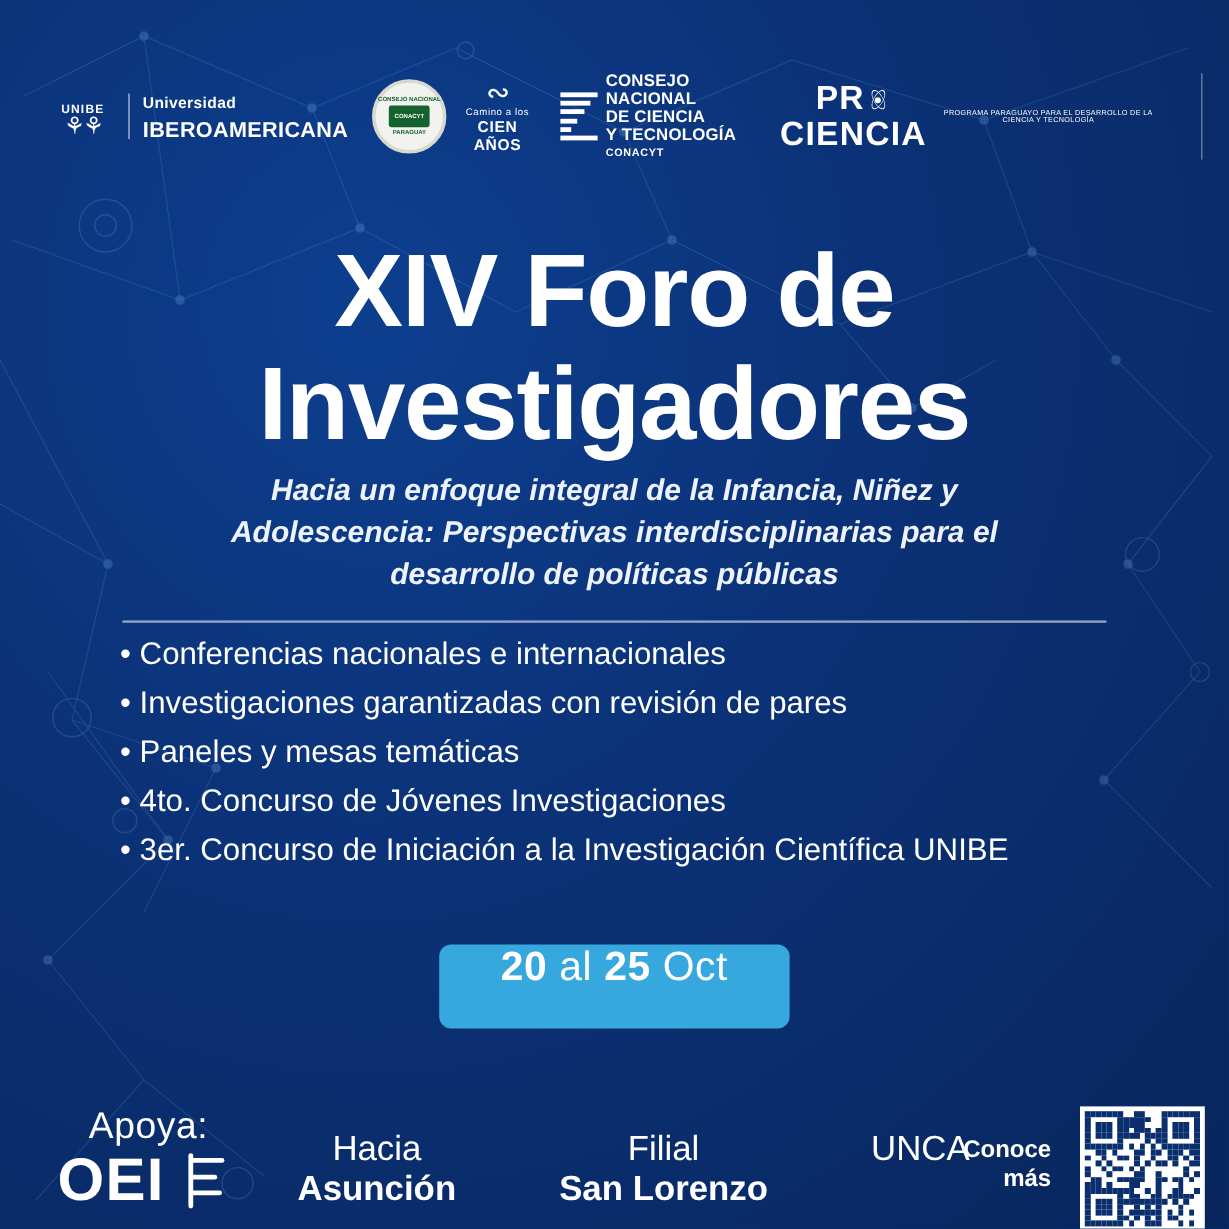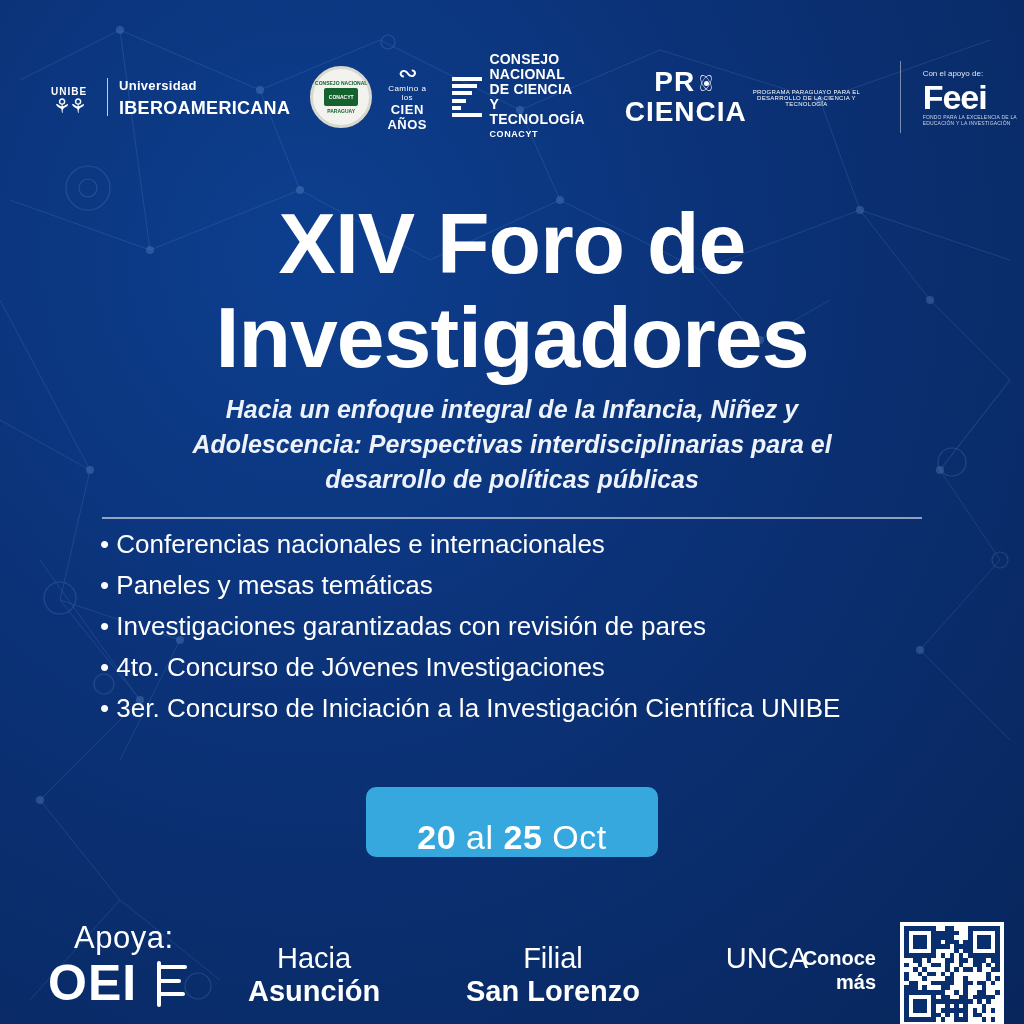--- a/index.html
+++ b/index.html
@@ -165,21 +165,21 @@
   
   .date-badge {
     position: absolute;
     top: 787px;
     left: 366px;
     width: 292px;
     height: 70px;
     background: #37a8dd;
     border-radius: 10px;
     display: flex;
-    align-items: flex-end;
+    align-items: flex-start;
     justify-content: center;
     font-size: 34px;
     letter-spacing: .5px;
   }
   .date-badge .num { font-weight: bold; }
   
   .apoya {
     position: absolute;
     left: 74px;
     top: 920px;
@@ -342,38 +342,31 @@
 
     <div class="logo logo-prociencia">
       <div class="pro-title">
         <span>PR</span><span class="atom"><i></i></span><span>CIENCIA</span>
       </div>
       <div class="pro-sub">PROGRAMA PARAGUAYO PARA EL DESARROLLO DE LA CIENCIA Y TECNOLOGÍA</div>
     </div>
 
     <div class="divider-v"></div>
 
-    <div class="logo logo-feei">
-      <div style="text-align:left">
-        <div class="feei-top">Con el apoyo de:</div>
-        <div class="feei-main">Feei</div>
-        <div class="feei-sub">FONDO PARA LA EXCELENCIA DE LA EDUCACIÓN Y LA INVESTIGACIÓN</div>
-      </div>
-    </div>
 
   </div>
 
   <div class="title">XIV Foro de Investigadores</div>
   <div class="subtitle">Hacia un enfoque integral de la Infancia, Niñez y Adolescencia: Perspectivas interdisciplinarias para el desarrollo de políticas públicas</div>
   <div class="rule"></div>
 
   <div class="bullets">
     <div class="bullet">• <span>Conferencias nacionales e internacionales</span></div>
+    <div class="bullet">• <span>Investigaciones garantizadas con revisión de pares</span></div>
     <div class="bullet">• <span>Paneles y mesas temáticas</span></div>
-    <div class="bullet">• <span>Investigaciones garantizadas con revisión de pares</span></div>
     <div class="bullet">• <span>4to. Concurso de Jóvenes Investigaciones</span></div>
     <div class="bullet">• <span>3er. Concurso de Iniciación a la Investigación Científica UNIBE</span></div>
   </div>
 
   <div class="date-badge">
     <span class="num">20</span>&nbsp;<span>al</span>&nbsp;<span class="num">25</span>&nbsp;<span>Oct</span>
   </div>
 
   <div class="apoya">Apoya:</div>
   <div class="oei">

